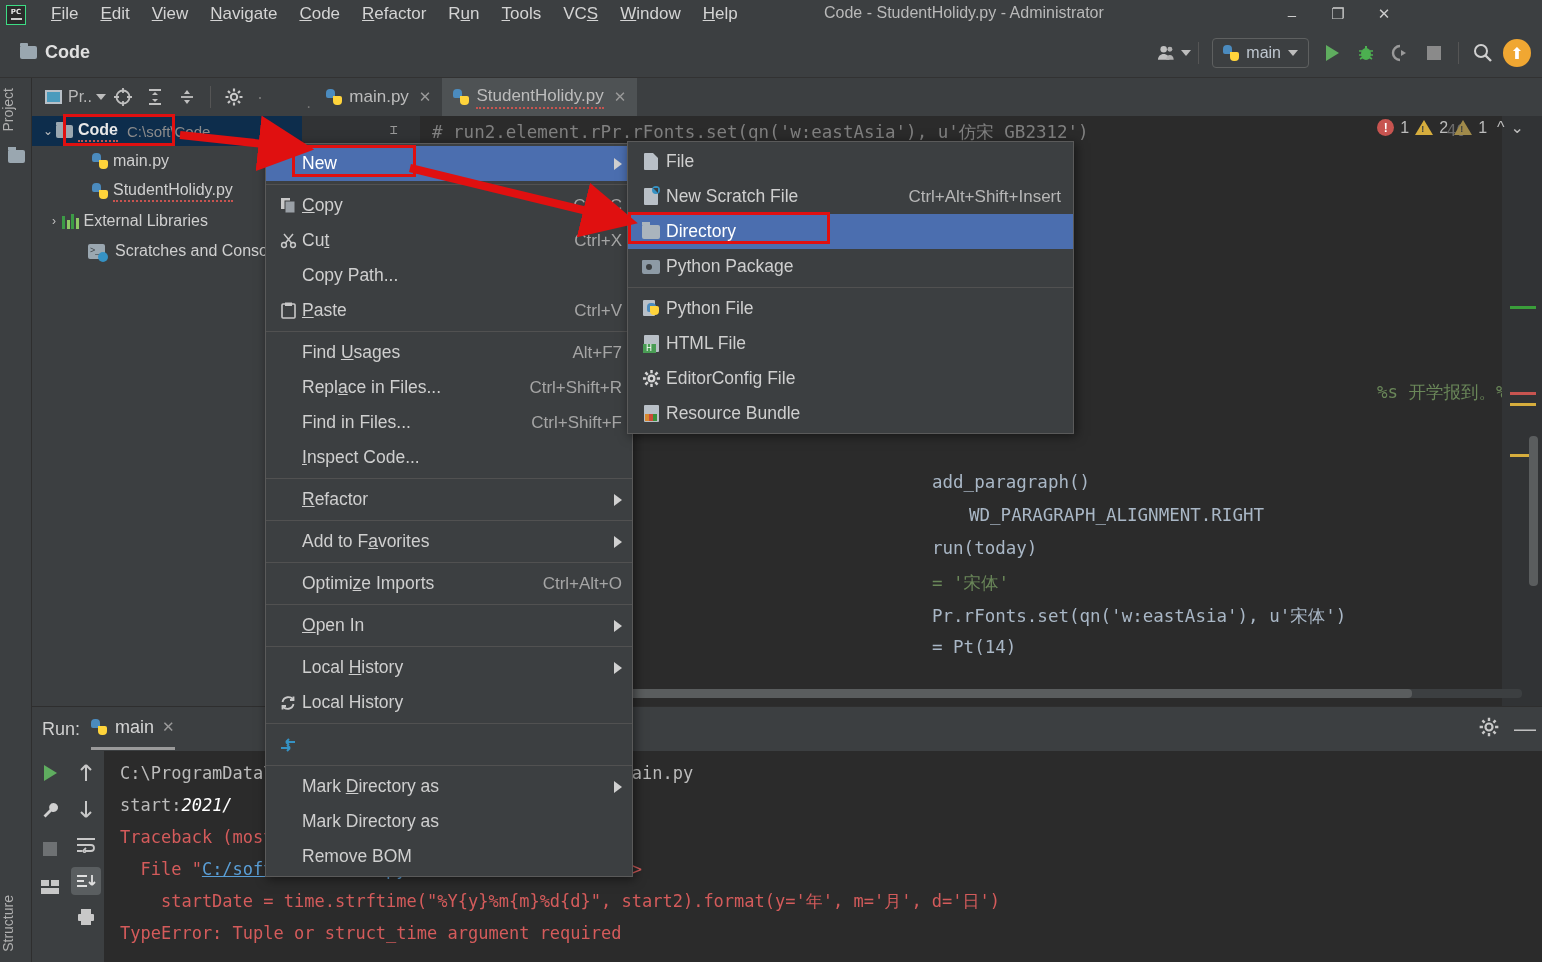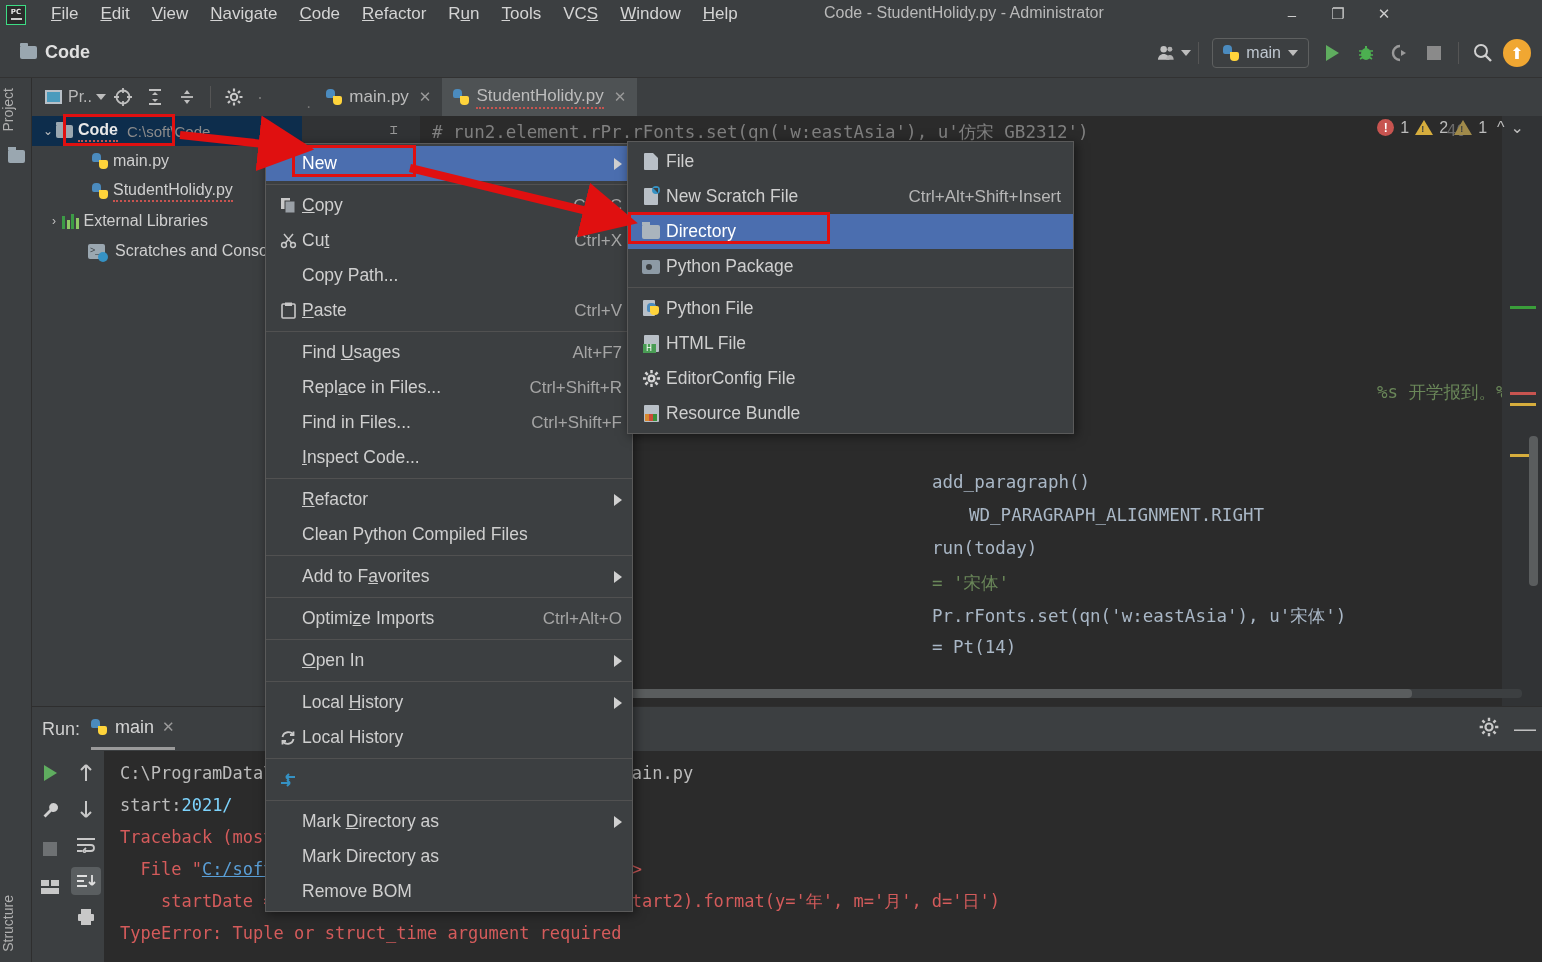--- a/index.html
+++ b/index.html
@@ -257,21 +257,21 @@
   .rs-ico.act { background: #5a5e60; border-radius: 4px; }
   .console {
     position: absolute; left: 72px; top: 44px; width: 1438px; height: 212px;
     background: #2b2b2b; padding: 6px 0 0 16px; overflow: hidden;
   }
   .cline {
     font-family: "DejaVu Sans Mono", monospace; font-size: 17px; white-space: pre;
     line-height: 32px; color: #bbbbbb;
   }
   .c-red { color: #d45b5b; }
-  .c-green { color: #7dd3fc; }
+  .c-green { color: #ffffff; font-style: italic; }
   .c-link { color: #5a9ed6; text-decoration: underline; }
 
   
   .ctxmenu {
     position: absolute; left: 265px; top: 143px; width: 368px;
     background: #3c3f41; border: 1px solid #5a5a5a; z-index: 40;
     padding: 2px 0; box-shadow: 2px 2px 10px rgba(0,0,0,.5);
   }
   .ctx-item {
     display: flex; align-items: center; height: 35px; padding: 0 10px 0 8px;
@@ -711,24 +711,20 @@
     <div class="ctx-item">
       <span class="ctx-ico"></span>
       <span class="ctx-text"><u>I</u>nspect Code...</span>
     </div>
     <div class="ctx-sep"></div>
     <div class="ctx-item">
       <span class="ctx-ico"></span>
       <span class="ctx-text"><u>R</u>efactor</span>
       <span class="ctx-arrow"></span>
     </div>
-    <div class="ctx-item">
-      <span class="ctx-ico"></span>
-      <span class="ctx-text">Clean Python Compiled Files</span>
-    </div>
     <div class="ctx-sep"></div>
     <div class="ctx-item">
       <span class="ctx-ico"></span>
       <span class="ctx-text">Add to F<u>a</u>vorites</span>
       <span class="ctx-arrow"></span>
     </div>
     <div class="ctx-sep"></div>
     <div class="ctx-item">
       <span class="ctx-ico"></span>
       <span class="ctx-text">Optimi<u>z</u>e Imports</span>

